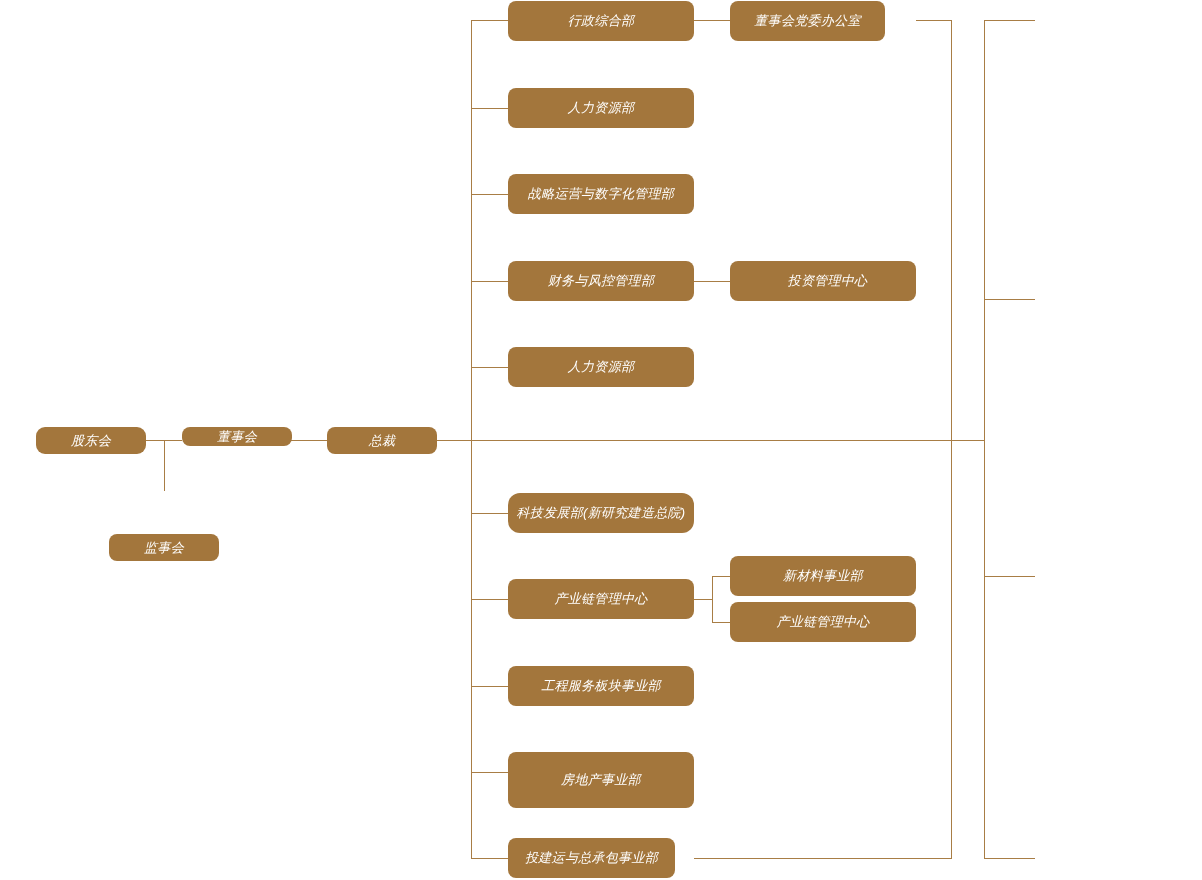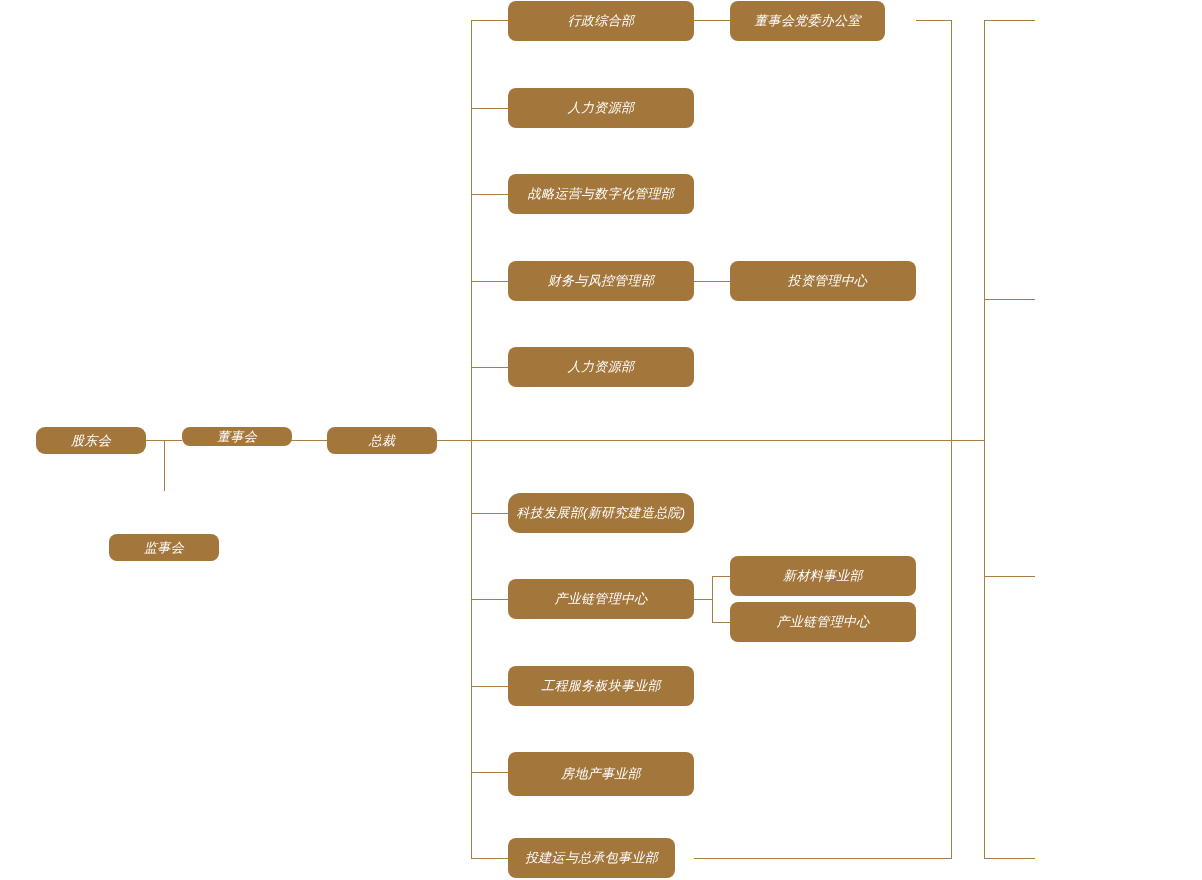--- a/index.html
+++ b/index.html
@@ -130,21 +130,21 @@
   </div>
 
   <div class="node" style="left:508px; top:579px; width:186px; height:40px;">
     <span class="node-label">产业链管理中心</span>
   </div>
 
   <div class="node" style="left:508px; top:666px; width:186px; height:40px;">
     <span class="node-label">工程服务板块事业部</span>
   </div>
 
-  <div class="node" style="left:508px; top:752px; width:186px; height:44px;">
+  <div class="node" style="left:508px; top:752px; width:186px; height:56px;">
     <span class="node-label">房地产事业部</span>
   </div>
 
   <div class="node" style="left:508px; top:838px; width:167px; height:40px;">
     <span class="node-label">投建运与总承包事业部</span>
   </div>
 
   <div class="node" style="left:730px; top:1px; width:155px; height:40px;">
     <span class="node-label">董事会党委办公室</span>
   </div>

